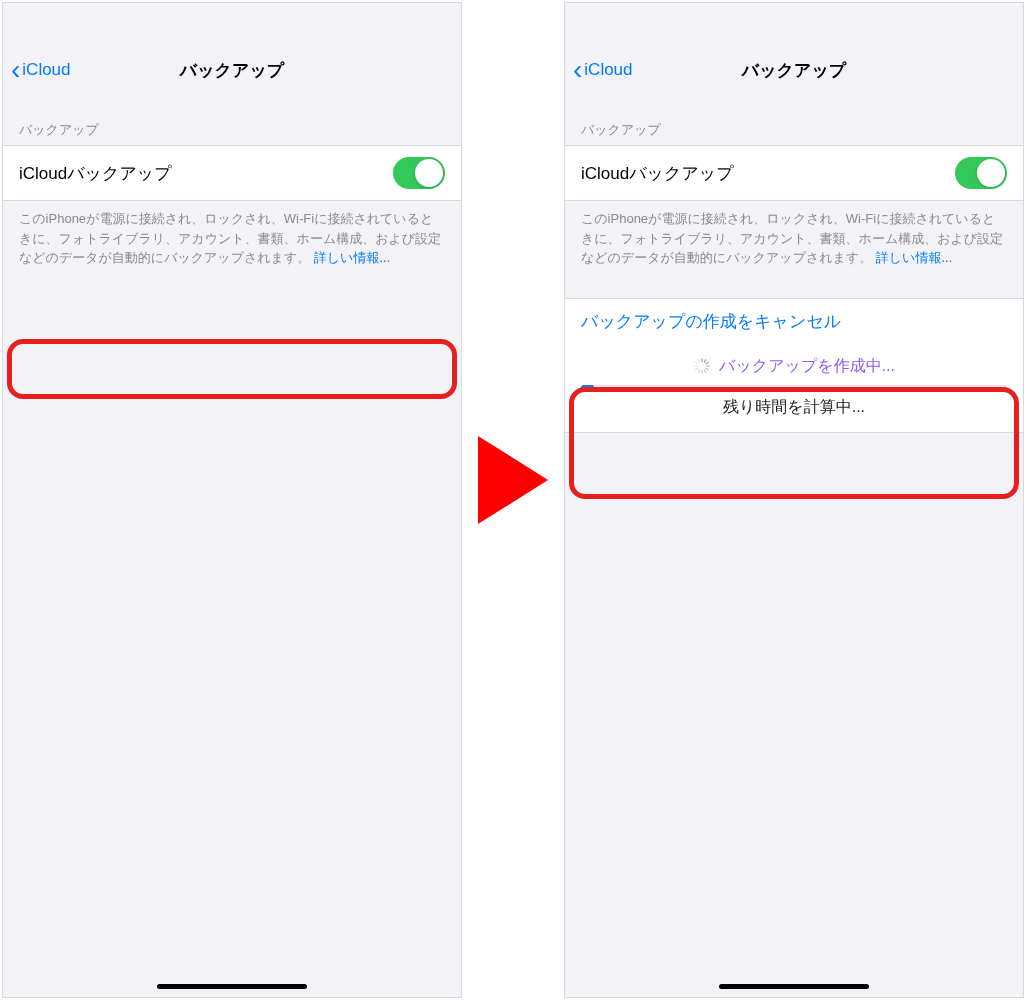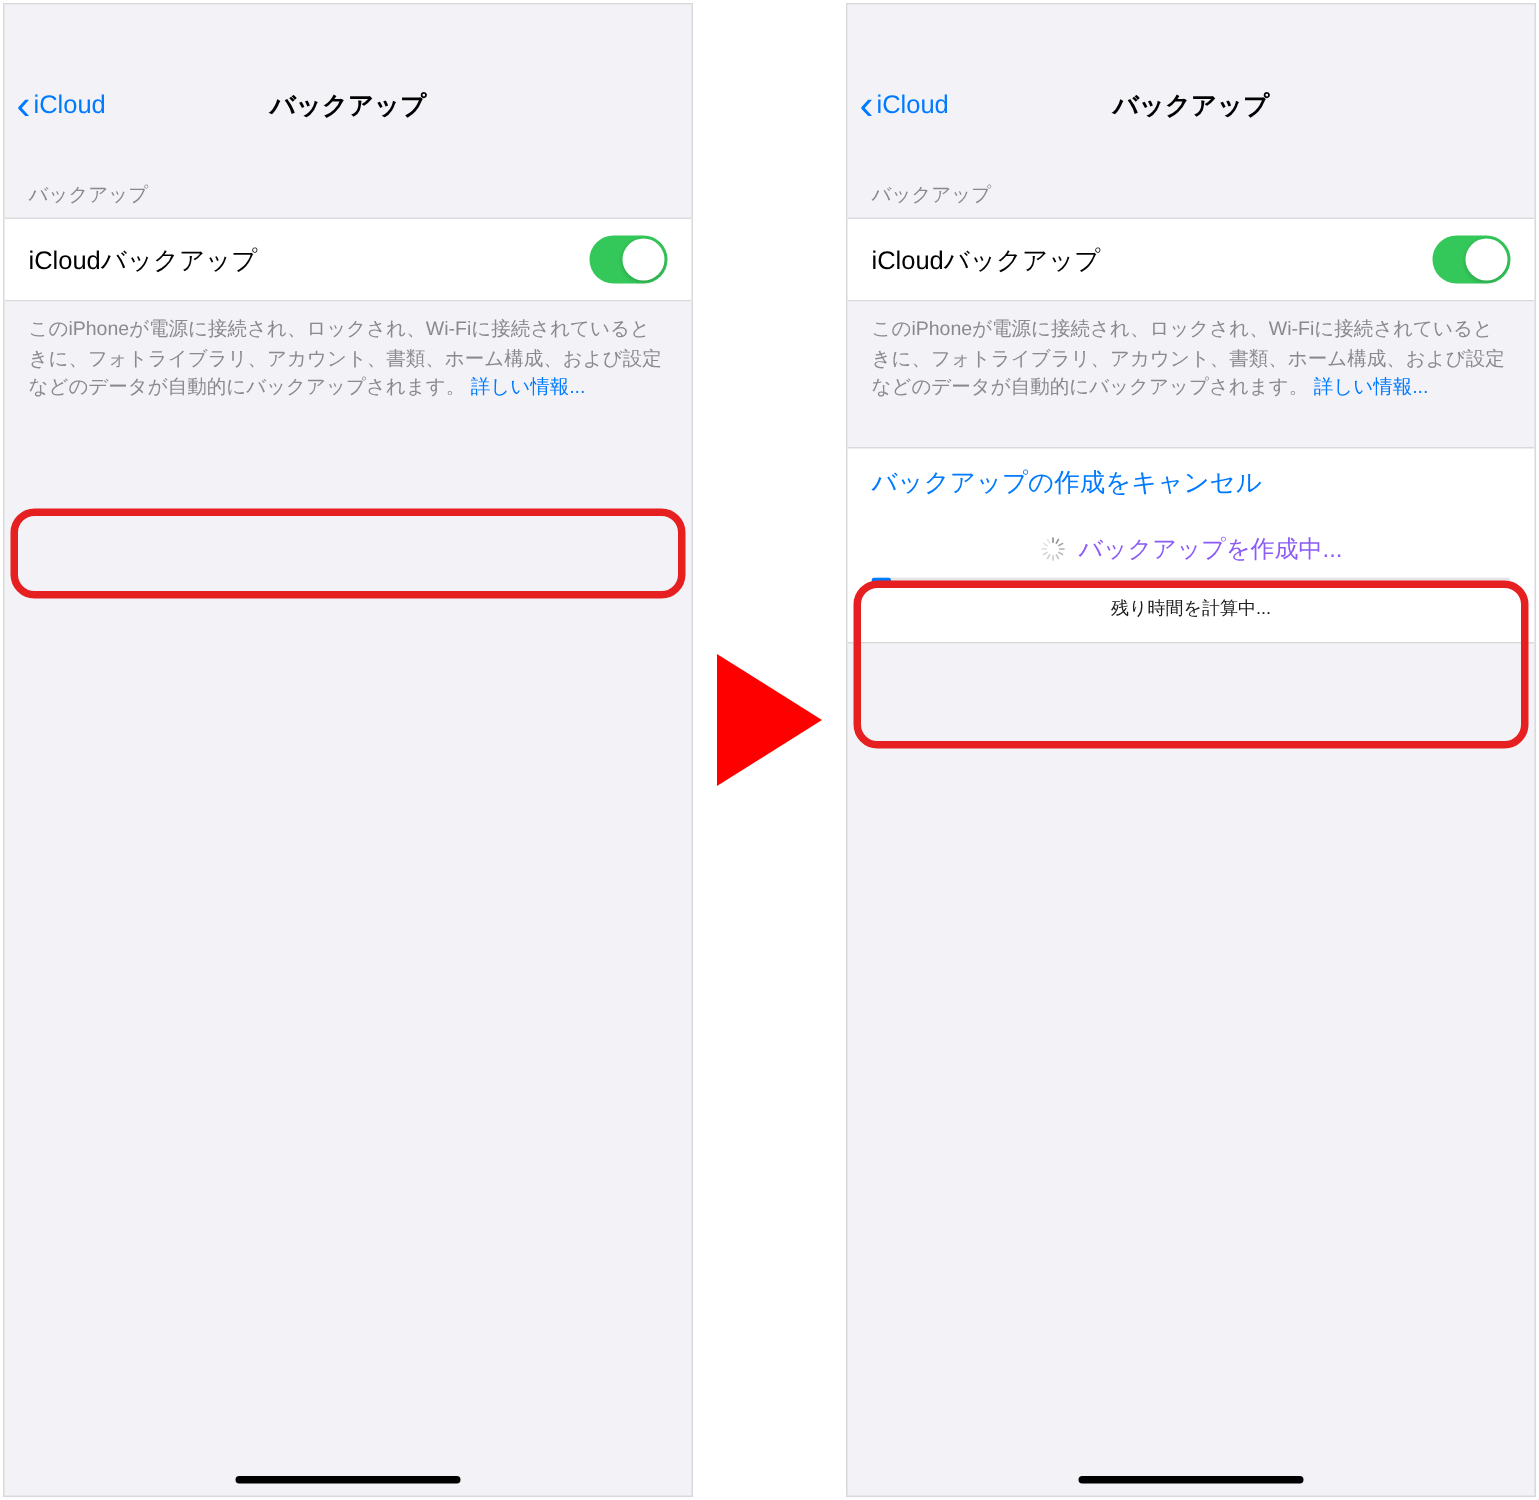--- a/index.html
+++ b/index.html
@@ -153,21 +153,21 @@
     margin: 2px 0 8px 0;
   }
   .progress-fill {
     height: 100%;
     width: 3%;
     background: #007aff;
     border-radius: 2px;
   }
   .progress-sub {
     text-align: center;
-    font-size: 12px;
+    font-size: 16px;
     color: #1c1c1e;
   }
 
   .home-indicator {
     position: absolute;
     bottom: 8px;
     left: 50%;
     transform: translateX(-50%);
     width: 150px;
     height: 5px;

